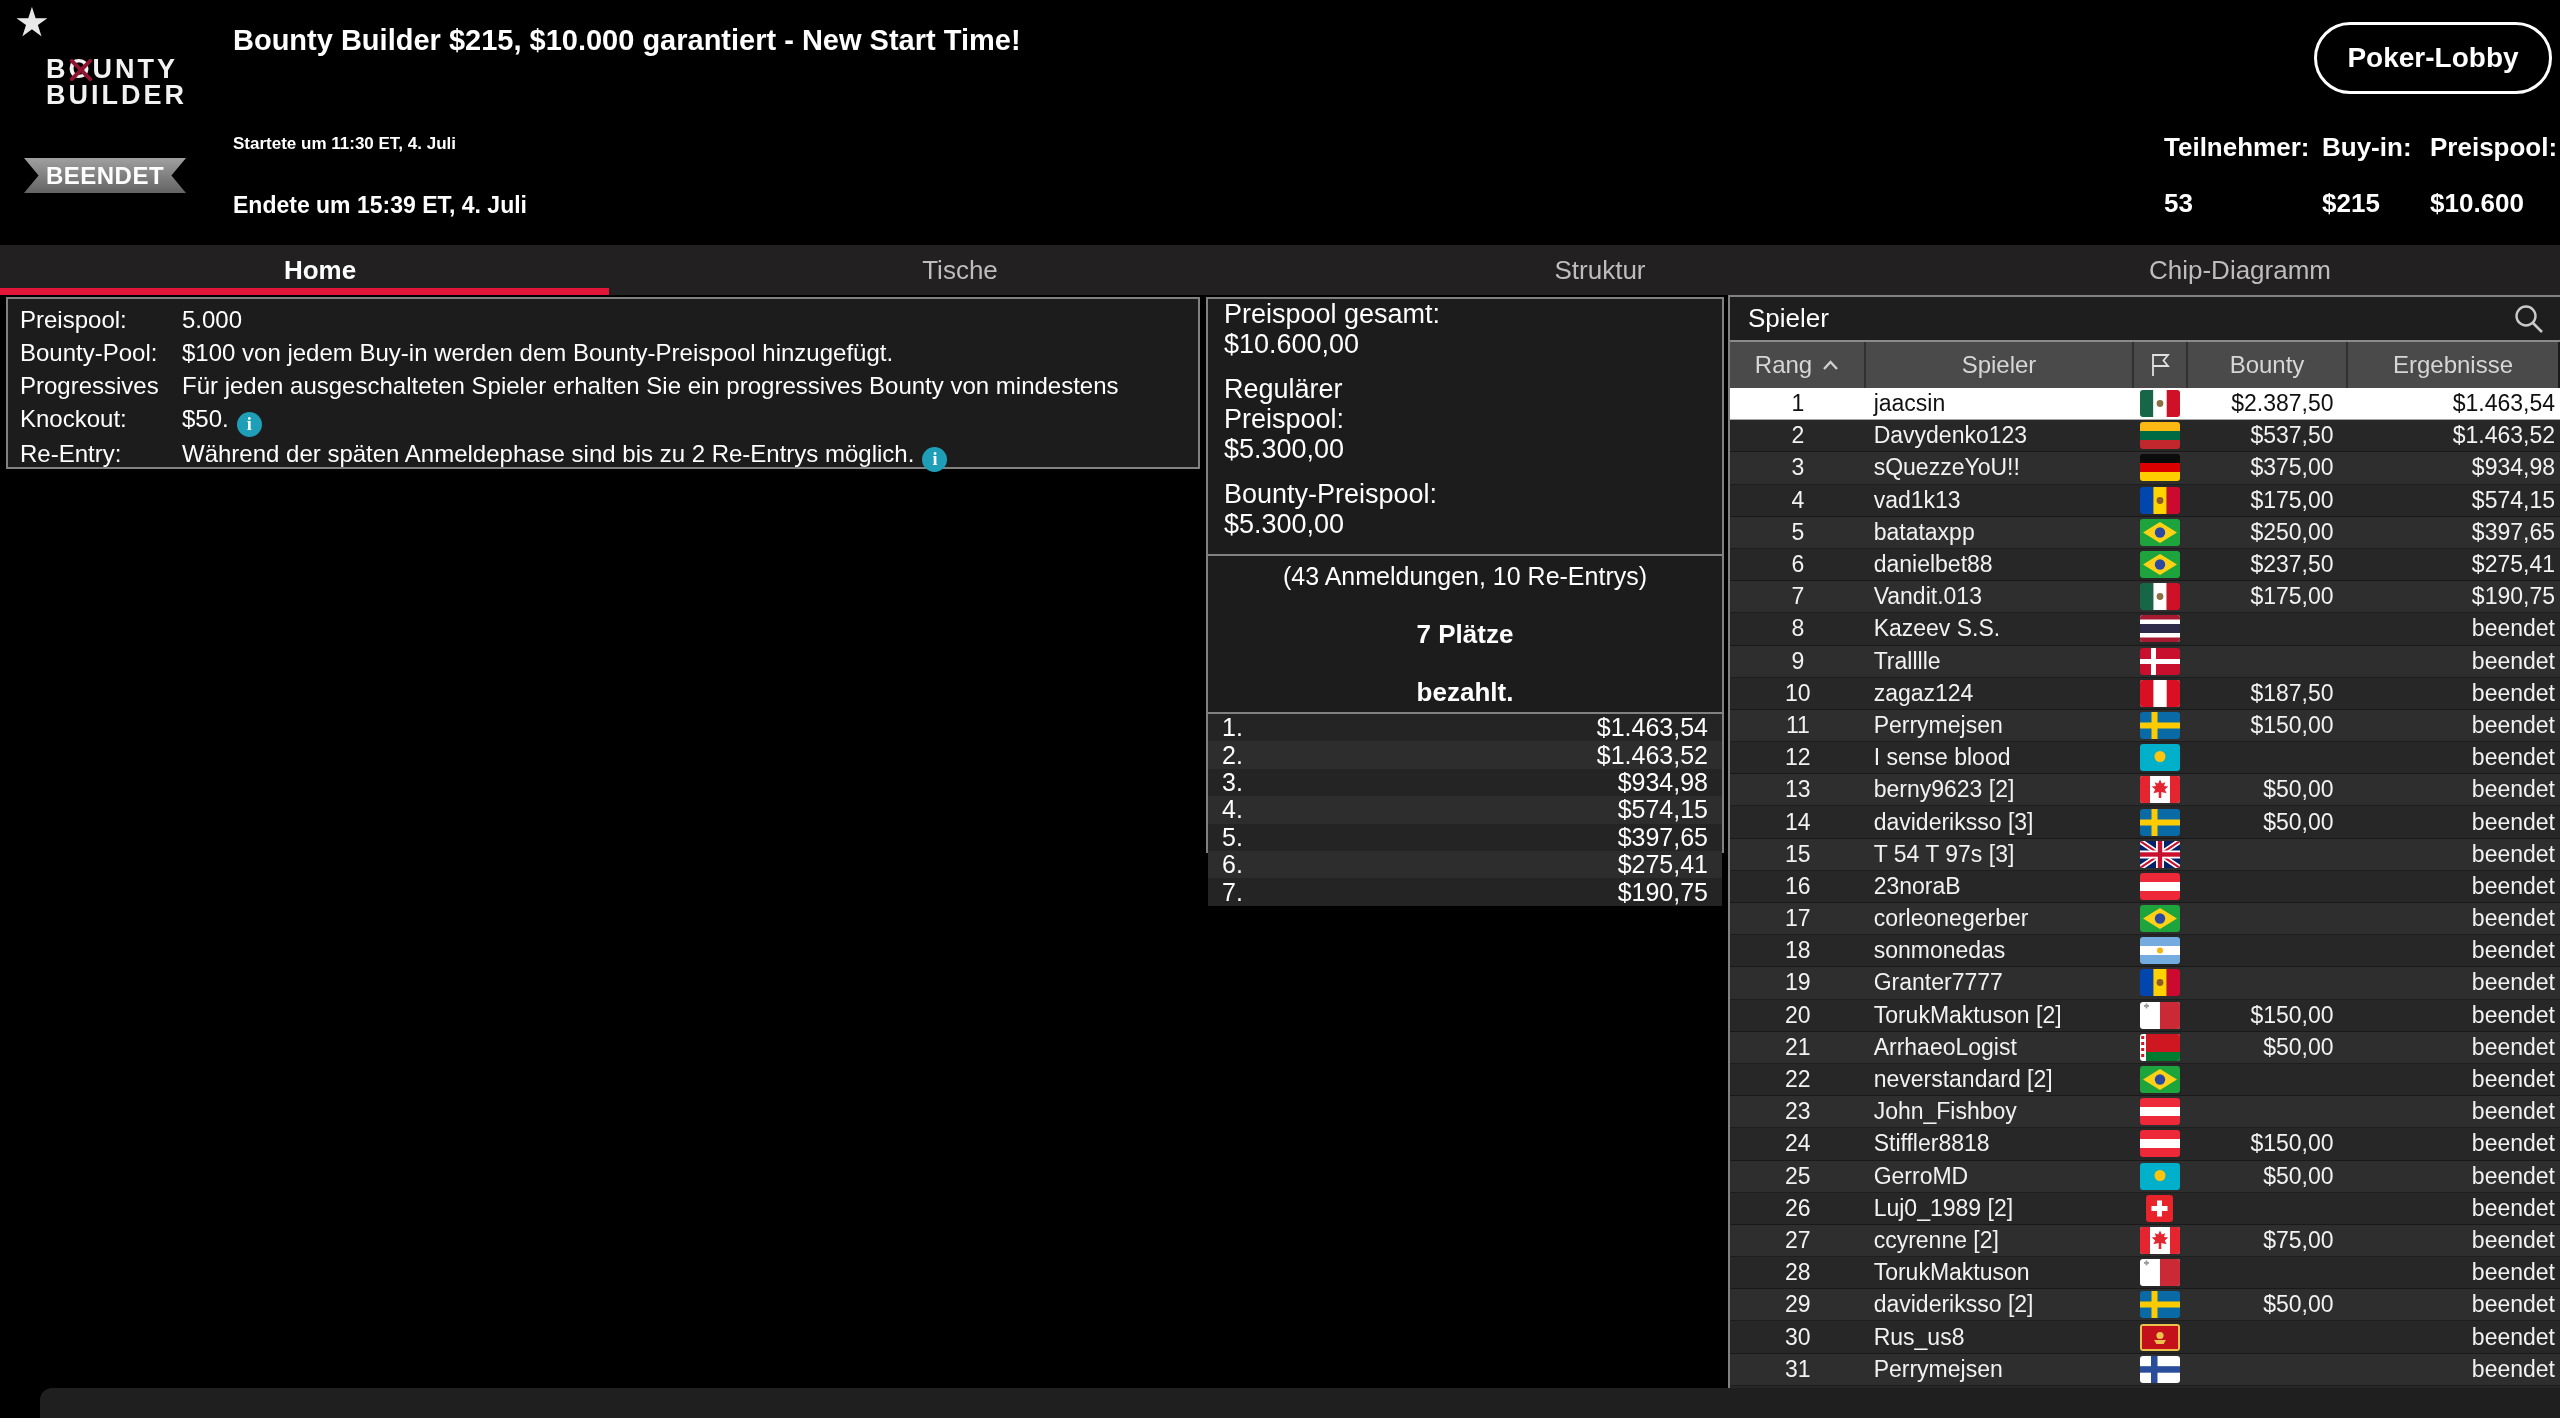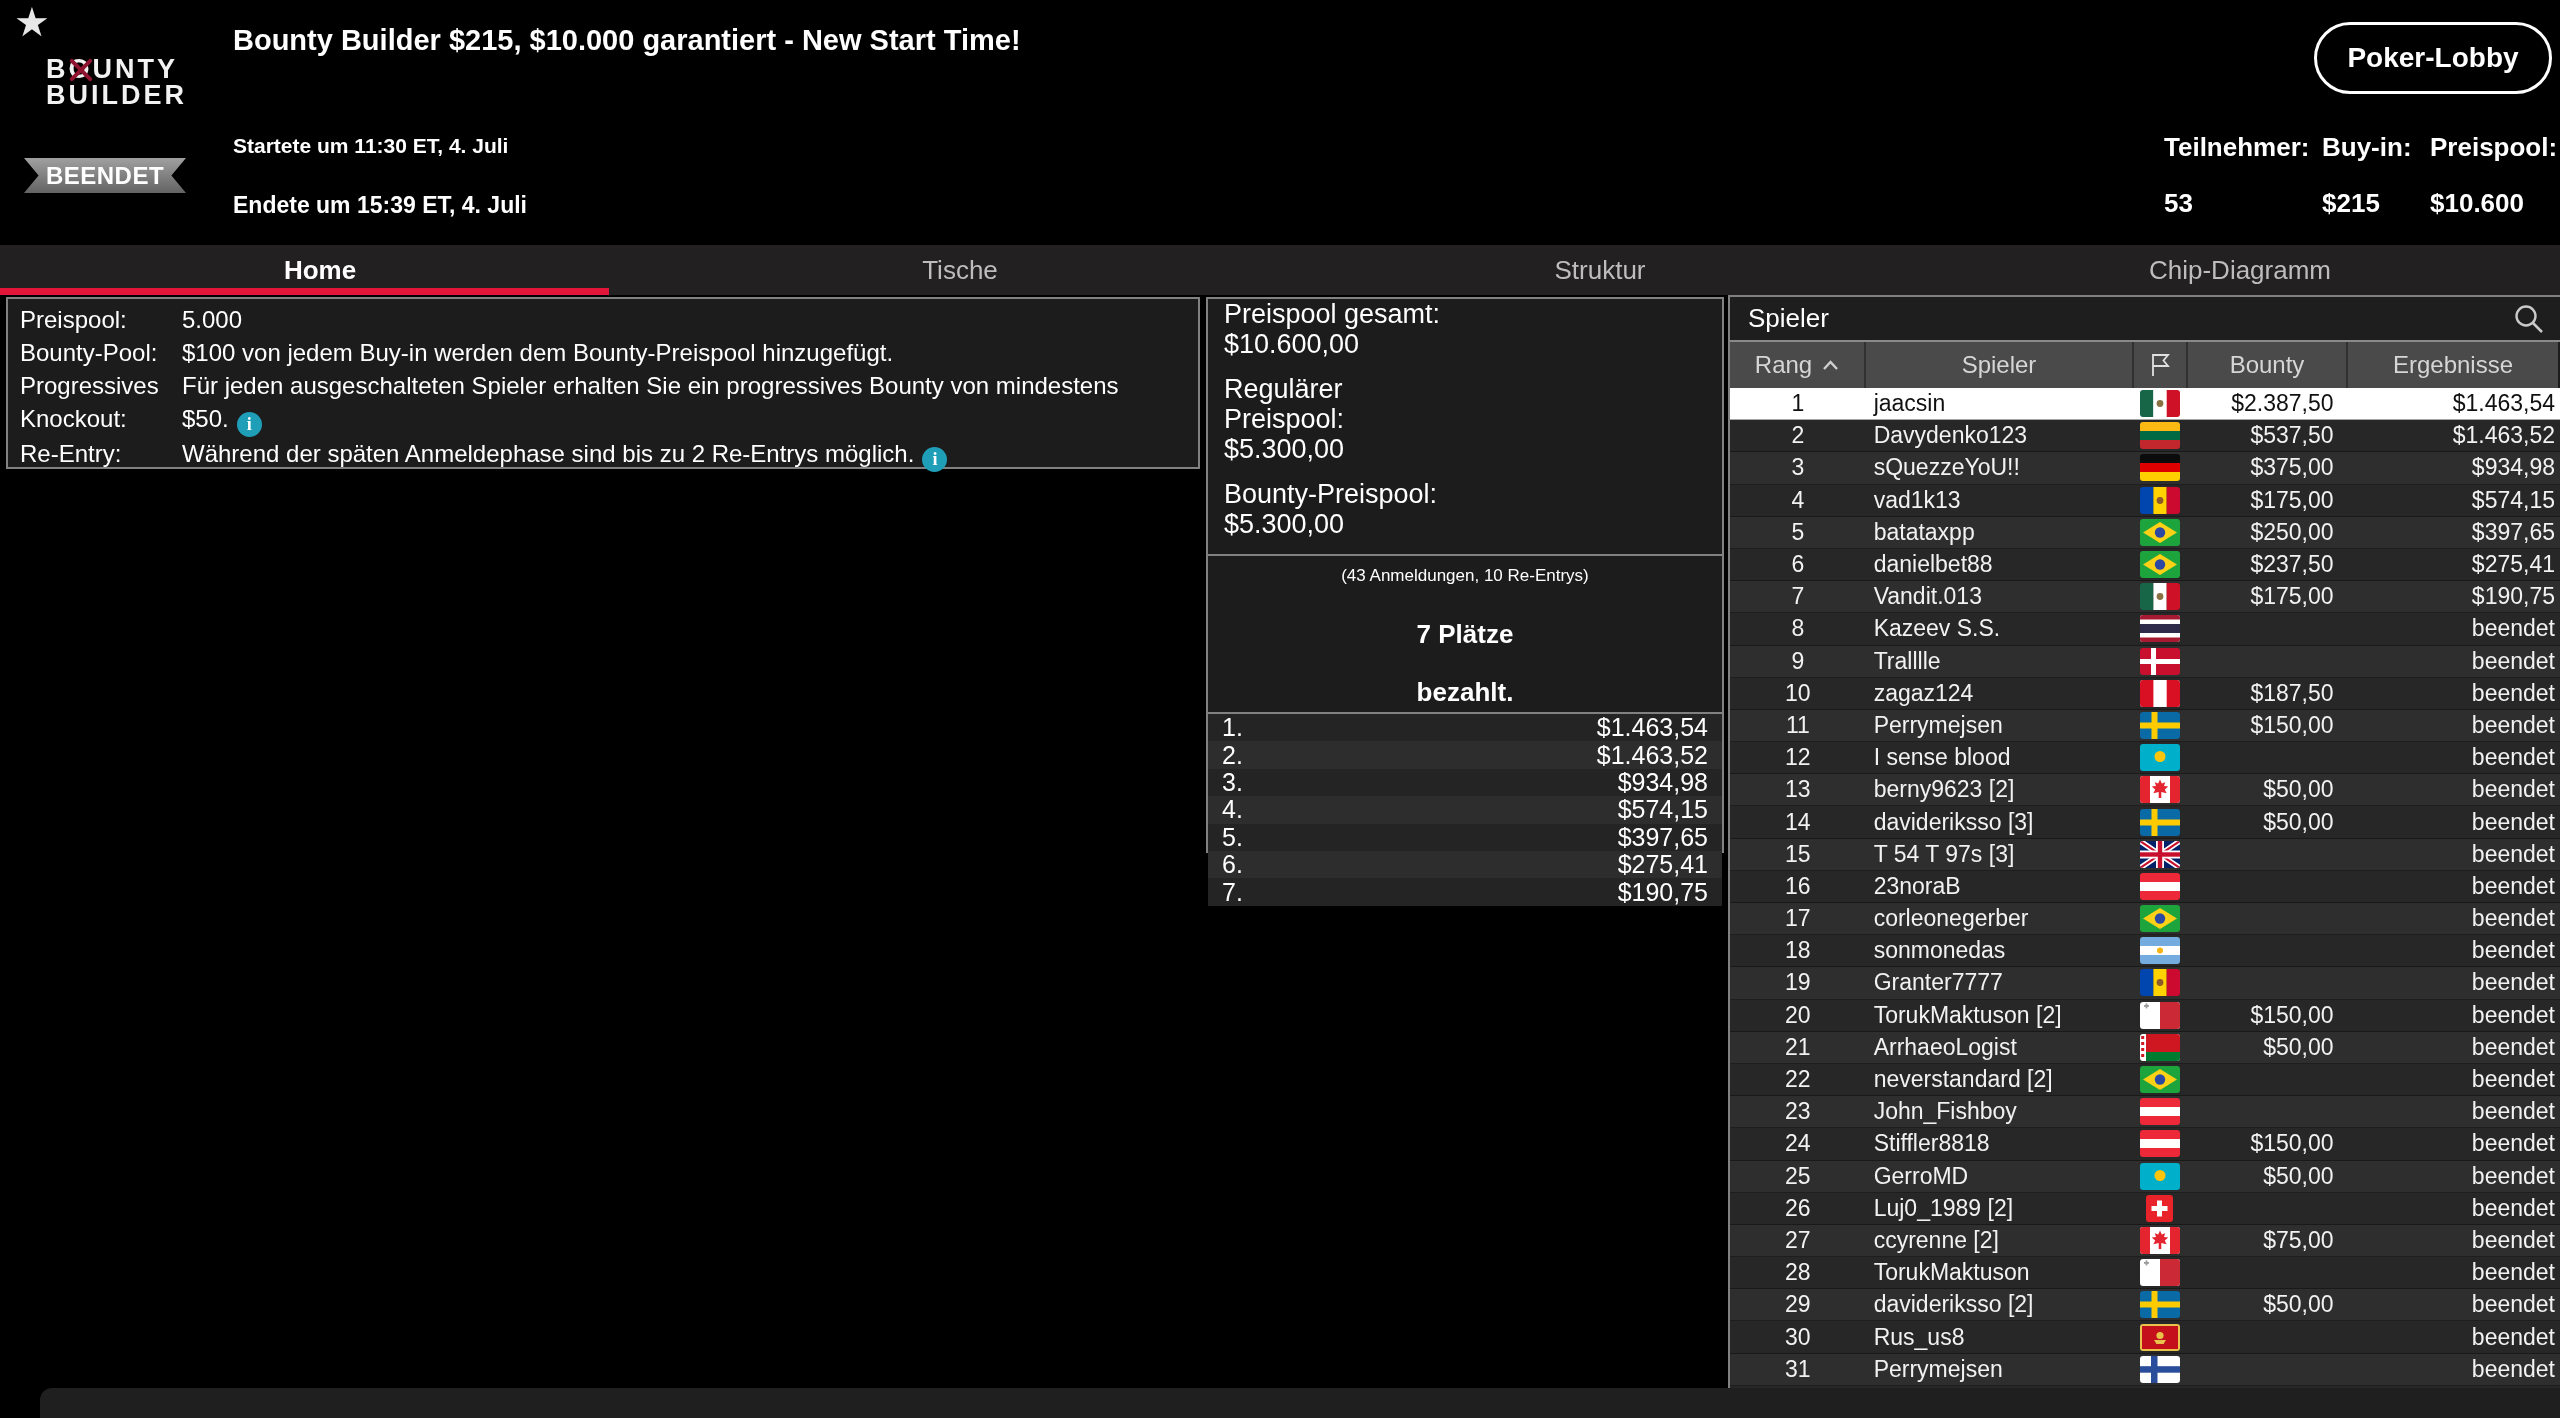--- a/index.html
+++ b/index.html
@@ -14,21 +14,21 @@
   .logo-o{position:relative;display:inline-block;}
   .logo-o .x1,.logo-o .x2{position:absolute;left:50%;top:52%;width:30px;height:4px;background:#8e1430;
         transform:translate(-50%,-50%) rotate(45deg);border-radius:2px;}
   .logo-o .x2{transform:translate(-50%,-50%) rotate(-45deg);}
   .badge{position:absolute;left:24px;top:158px;width:162px;height:35px;
          background:linear-gradient(#a0a0a0,#636363);
          clip-path:polygon(0 0,100% 0,91% 50%,100% 100%,0 100%,9% 50%);
          display:flex;align-items:center;justify-content:center;
          font-size:24px;font-weight:700;color:#fff;letter-spacing:.5px;}
   .title{position:absolute;left:233px;top:24px;font-size:29px;font-weight:700;}
-  .t-start{position:absolute;left:233px;top:134px;font-size:21px;font-weight:700;}
+  .t-start{position:absolute;left:233px;top:134px;font-size:17px;font-weight:700;}
   .t-end{position:absolute;left:233px;top:192px;font-size:23px;font-weight:700;}
   .lobby-btn{position:absolute;left:2314px;top:22px;width:238px;height:72px;box-sizing:border-box;
          border:3px solid #fff;border-radius:40px;background:#000;color:#fff;
          display:flex;align-items:center;justify-content:center;font-size:28px;font-weight:700;cursor:pointer;}
   .stats{position:absolute;left:2164px;top:132px;display:flex;}
   .stat{display:flex;flex-direction:column;row-gap:25px;}
   .stat .sl,.stat .sv{font-size:26px;font-weight:700;white-space:nowrap;}
   .stat1{width:158px;} .stat2{width:108px;} .stat3{width:130px;}
 
   
@@ -48,21 +48,21 @@
         border-radius:50%;background:var(--info);color:#fff;font-size:18px;font-weight:700;
         font-family:"Liberation Serif","DejaVu Serif",serif;margin-left:8px;vertical-align:-3px;cursor:pointer;}
 
   
   .prize-panel{position:absolute;left:1206px;top:297px;width:518px;height:556px;box-sizing:border-box;
         background:#1c1c1c;border:2px solid #818181;display:flex;flex-direction:column;}
   .pp-top{padding:0 16px;flex:0 0 246px;border-radius:18px;}
   .pp-group{margin-bottom:15px;}
   .pp-line{font-size:27px;line-height:30px;}
   .pp-mid{border-top:2px solid #818181;border-bottom:2px solid #818181;text-align:center;padding:5px 0;}
-  .pp-mid .m1{font-size:17px;line-height:30px;}
+  .pp-mid .m1{font-size:25px;line-height:30px;}
   .pp-mid .m2{font-size:26px;line-height:30px;font-weight:700;margin-top:28px;}
   .pp-payouts{flex:1;}
   .payrow{display:flex;justify-content:space-between;align-items:center;height:27.4px;padding:0 14px;font-size:25px;}
   .payrow:nth-child(odd){background:#242424;}
   .payrow:nth-child(even){background:#2d2d2d;}
 
   
   .players-panel{position:absolute;left:1728px;top:295px;width:832px;height:1123px;box-sizing:border-box;
         border-left:2px solid #818181;display:flex;flex-direction:column;background:#1c1c1c;}
   .sp-titlebar{flex:0 0 47px;box-sizing:border-box;background:#1e1e1e;border-top:2px solid #818181;

